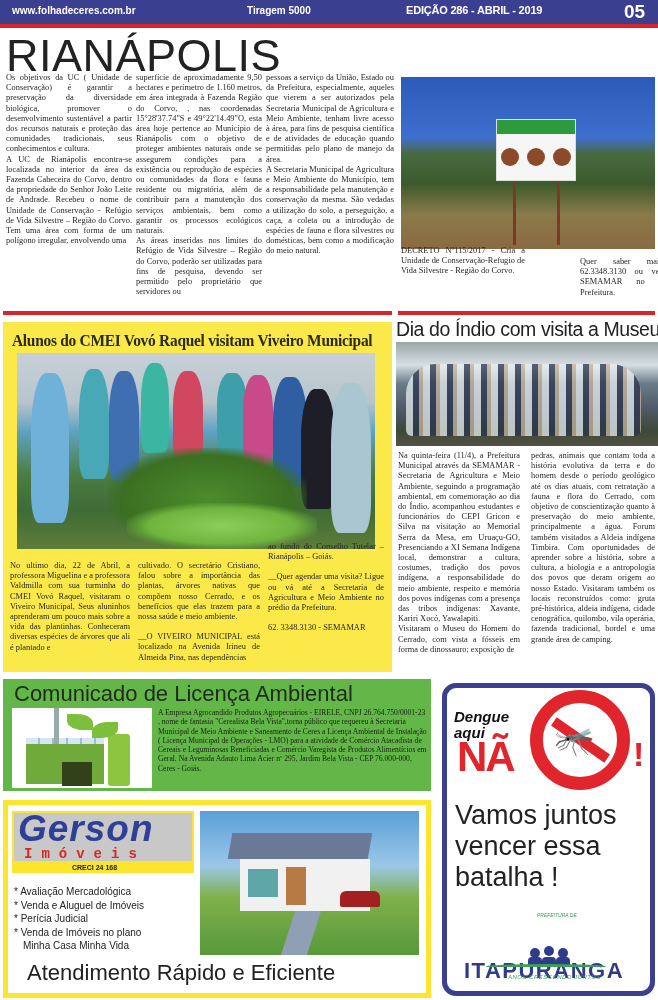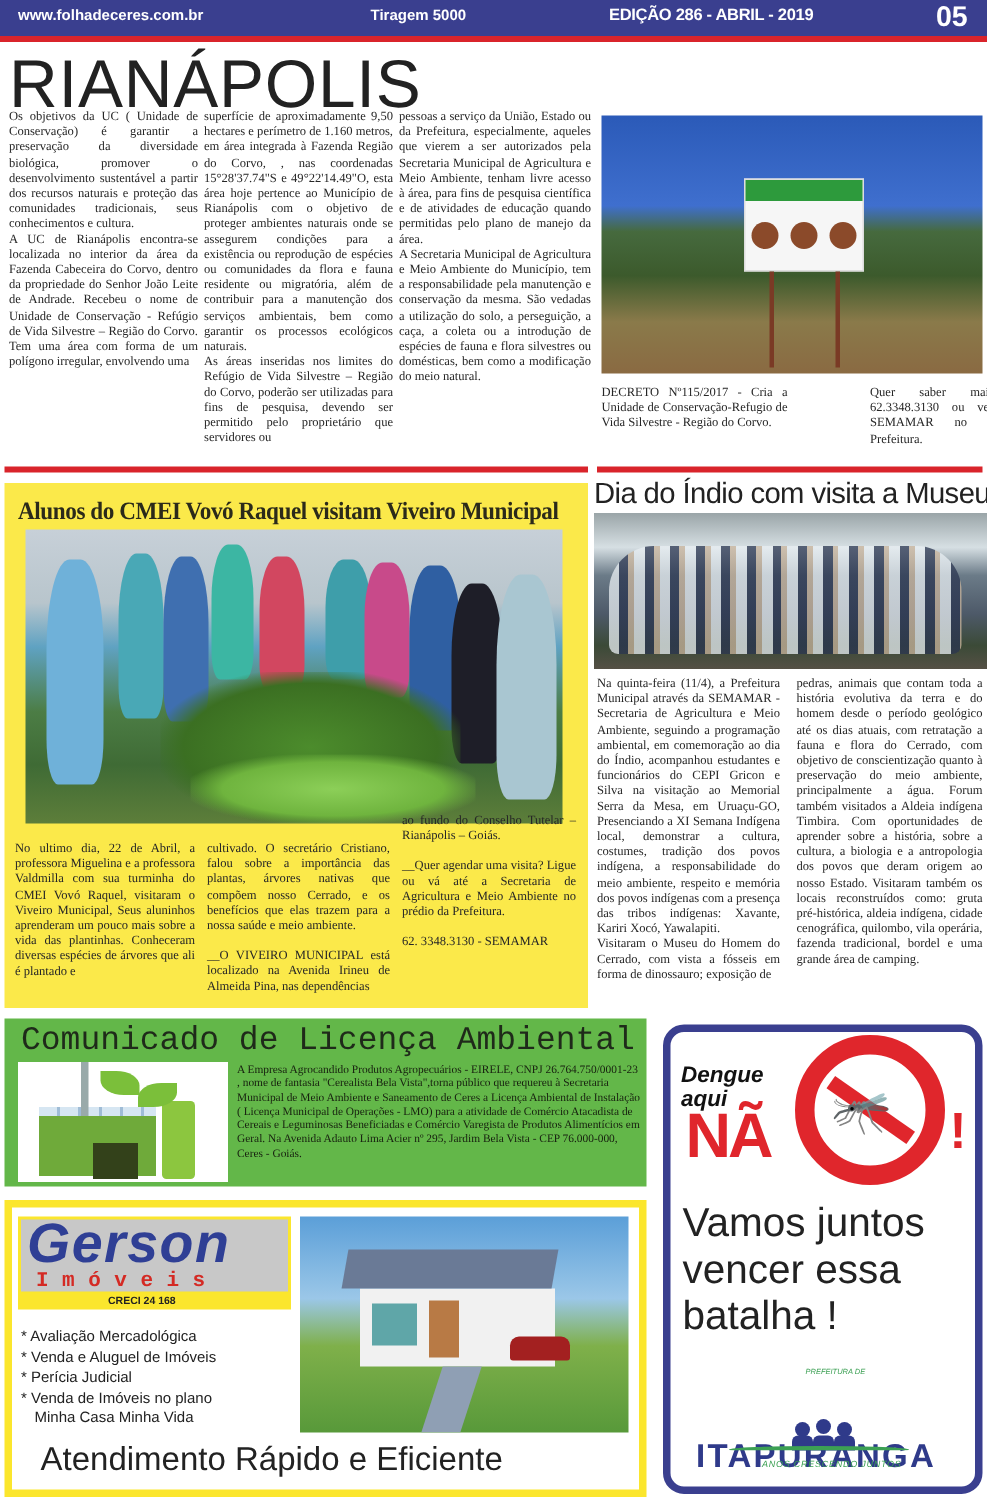--- a/index.html
+++ b/index.html
@@ -39,21 +39,21 @@
   .kid { position: absolute; border-radius: 40% 40% 20% 20%; }
 
   
   .indio-title { position: absolute; left: 396px; top: 318px; font-family: "Liberation Sans", sans-serif; font-size: 19.5px; color: #222; letter-spacing: -0.4px; white-space: nowrap; }
   .photo-group { left: 396px; top: 342px; width: 262px; height: 104px;
     background: linear-gradient(180deg, #9aa5a8 0%, #d6dfe3 22%, #6b7b88 40%, #4d5968 65%, #3b4a37 85%, #555045 100%); }
   .crowd { position: absolute; left: 10px; top: 22px; width: 235px; height: 72px; background: repeating-linear-gradient(90deg, #e8eef2 0 7px, #2a3550 7px 13px, #c9b49c 13px 17px); opacity: 0.75; border-radius: 30px 30px 6px 6px; }
 
   
   .green-box { position: absolute; left: 3px; top: 679px; width: 428px; height: 112px; background: #63b749; }
-  .green-title { position: absolute; left: 14px; top: 681px; font-family: Liberation Mono, monospace; font-size: 22px; color: #1f2a1a; white-space: nowrap; }
+  .green-title { position: absolute; left: 14px; top: 681px; font-family: Liberation Sans, sans-serif; font-size: 22px; color: #1f2a1a; white-space: nowrap; }
   .green-img { position: absolute; left: 12px; top: 708px; width: 140px; height: 80px; background: #ffffff; overflow: hidden; }
   .factory { position: absolute; left: 14px; top: 36px; width: 78px; height: 40px; background: #6faa3a; }
   .factory-roof { position: absolute; left: 14px; top: 30px; width: 78px; height: 10px; background: repeating-linear-gradient(90deg, #d6e6f2 0 12px, #9fbcd6 12px 14px); }
   .silo { position: absolute; left: 96px; top: 26px; width: 22px; height: 52px; background: #8cc63f; border-radius: 3px; }
   .leaf { position: absolute; background: #7bbf3a; border-radius: 0 60% 0 60%; }
   .green-text { position: absolute; left: 158px; top: 708px; width: 270px; font-size: 7.6px; line-height: 9.3px; color: #17200f; }
 
   
   .gerson-box { position: absolute; left: 3px; top: 800px; width: 428px; height: 198px; background: #fff; border: 5px solid #fbe62d; }
   .gerson-logo-bg { position: absolute; left: 12px; top: 811px; width: 182px; height: 62px; background: #fbe62d; }
@@ -122,21 +122,21 @@
     <div class="dots">
         <span></span>
         <span></span>
         <span></span>
       </div>
   </div>
   <div class="post" style="left:112px;"></div>
   <div class="post" style="left:156px;"></div>
 </div>
 
-<div class="col" style="left:401px; top:257px; width:124px;">DECRETO Nº115/2017 - Cria a Unidade de Conservação-Refugio de Vida Silvestre - Região do Corvo.</div>
+<div class="col" style="left:401px; top:246px; width:124px;">DECRETO Nº115/2017 - Cria a Unidade de Conservação-Refugio de Vida Silvestre - Região do Corvo.</div>
 <div class="col" style="left:532px; top:257px; width:122px;margin-left:48px;">Quer saber mais? Ligue 62.3348.3130 ou venha até a SEMAMAR no prédio da Prefeitura.</div>
 
 <div class="redsep" style="left:3px; top:311px; width:389px;"></div>
 <div class="redsep" style="left:398px; top:311px; width:257px;"></div>
 
 <div class="yellow-box"></div>
 <div class="yellow-title">Alunos do CMEI Vovó Raquel visitam Viveiro Municipal</div>
 <div class="photo photo-kids">
   <div class="kid" style="left:14px; top:20px; width:38px; height:150px; background:#6fb1d9;"></div>
   <div class="kid" style="left:62px; top:16px; width:30px; height:110px; background:#49a8b6;"></div>

